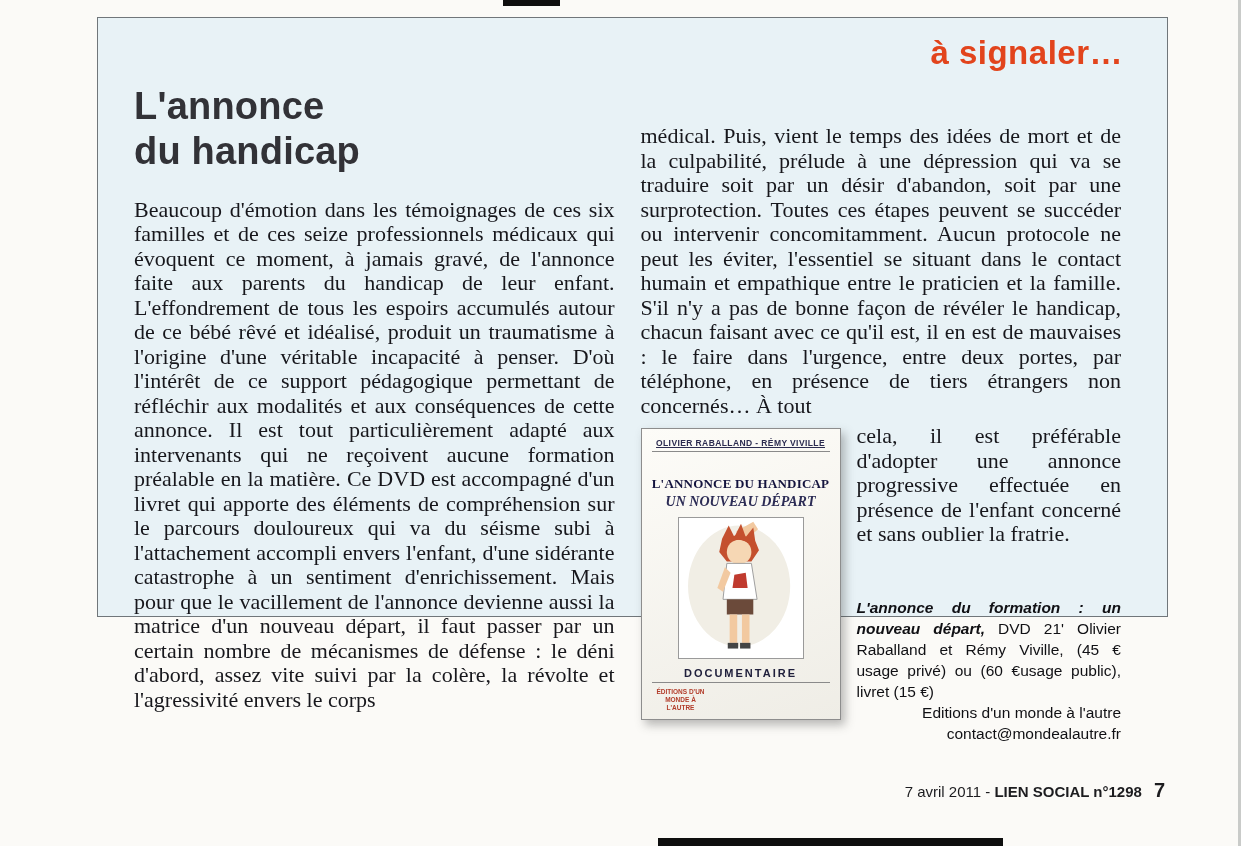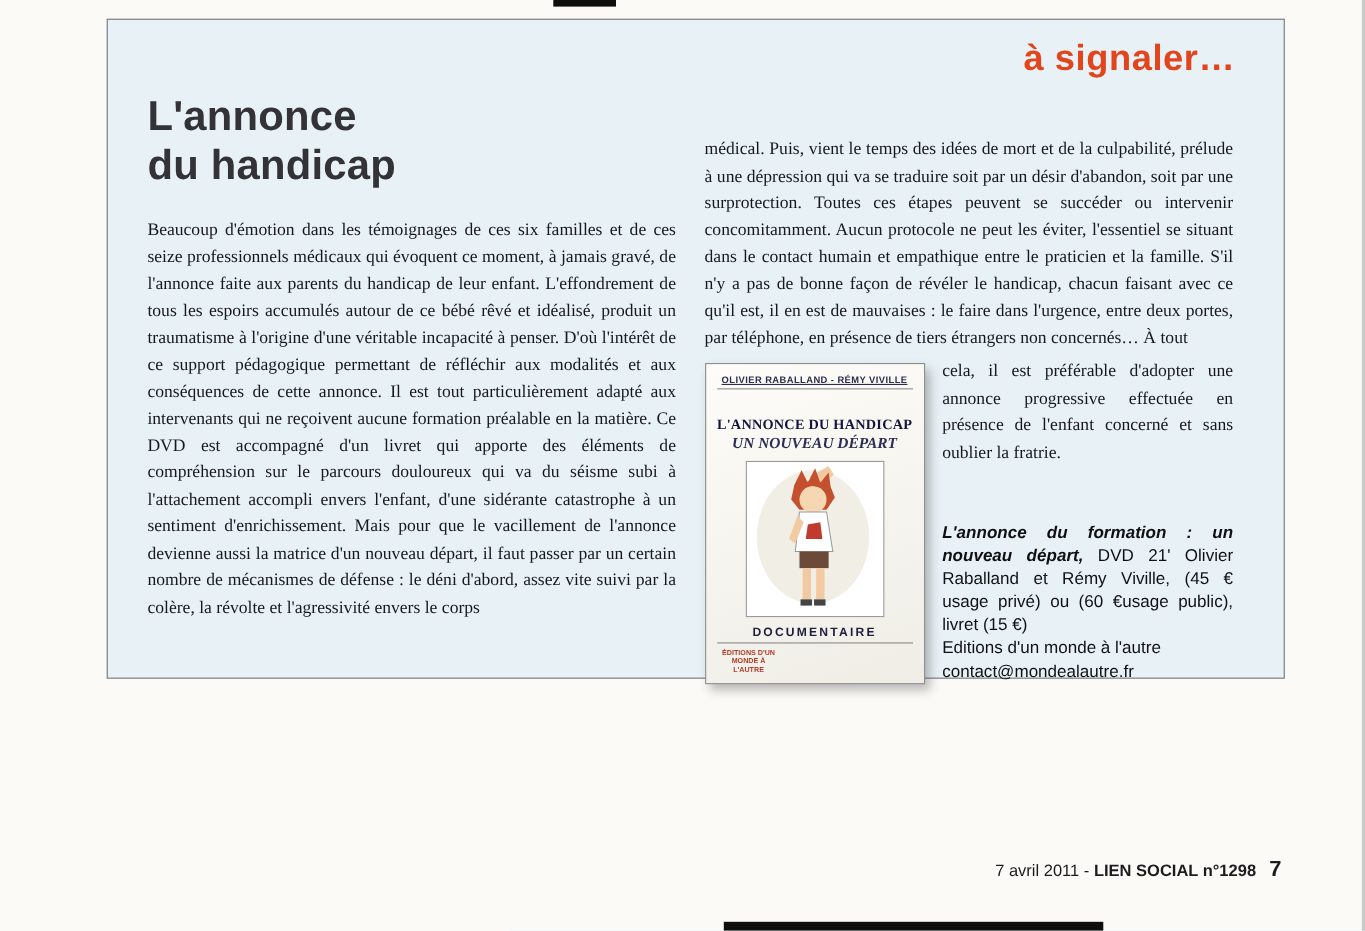--- a/index.html
+++ b/index.html
@@ -33,21 +33,21 @@
   .content { display:flex; gap:26px; padding:66px 46px 0 36px; }
   .col { width:487px; }
   .col.right { padding-top:40px; }
 
   h1.article-title {
     font-family:"Liberation Sans",sans-serif;
     font-size:38px; line-height:1.18; font-weight:bold;
     color:#323237; letter-spacing:0.2px; margin-bottom:24px;
   }
   p.body {
-    font-size:16px; line-height:24.5px; text-align:justify;
+    font-size:22px; line-height:24.5px; text-align:justify;
     color:#17171c; hyphens:auto; -webkit-hyphens:auto;
   }
 
   .wrap-zone { margin-top:6px; }
   .wrap-zone::after { content:""; display:block; clear:both; }
 
   
   .dvd-cover {
     float:left; width:200px; height:292px; margin:4px 16px 6px 0;
     background:linear-gradient(160deg,#fdfcf8,#efede6);
@@ -88,21 +88,21 @@
   }
 
   
   .citation {
     margin-left:216px; margin-top:50px;
     font-family:"Liberation Sans",sans-serif;
     font-size:15.5px; line-height:21px; color:#101014;
     text-align:justify;
   }
   .cit-title { font-weight:bold; font-style:italic; }
-  .citation .plain-line { text-align:left; }
+  .citation .plain-line { text-align:right; }
 
   
   .footer {
     position:absolute; top:779px; right:76px;
     font-family:"Liberation Sans",sans-serif;
     font-size:15px; color:#1c1c1f; white-space:nowrap;
   }
   .footer .journal { font-weight:bold; }
   .footer .pagenum { font-weight:bold; font-size:20px; margin-left:12px; }
 </style>

